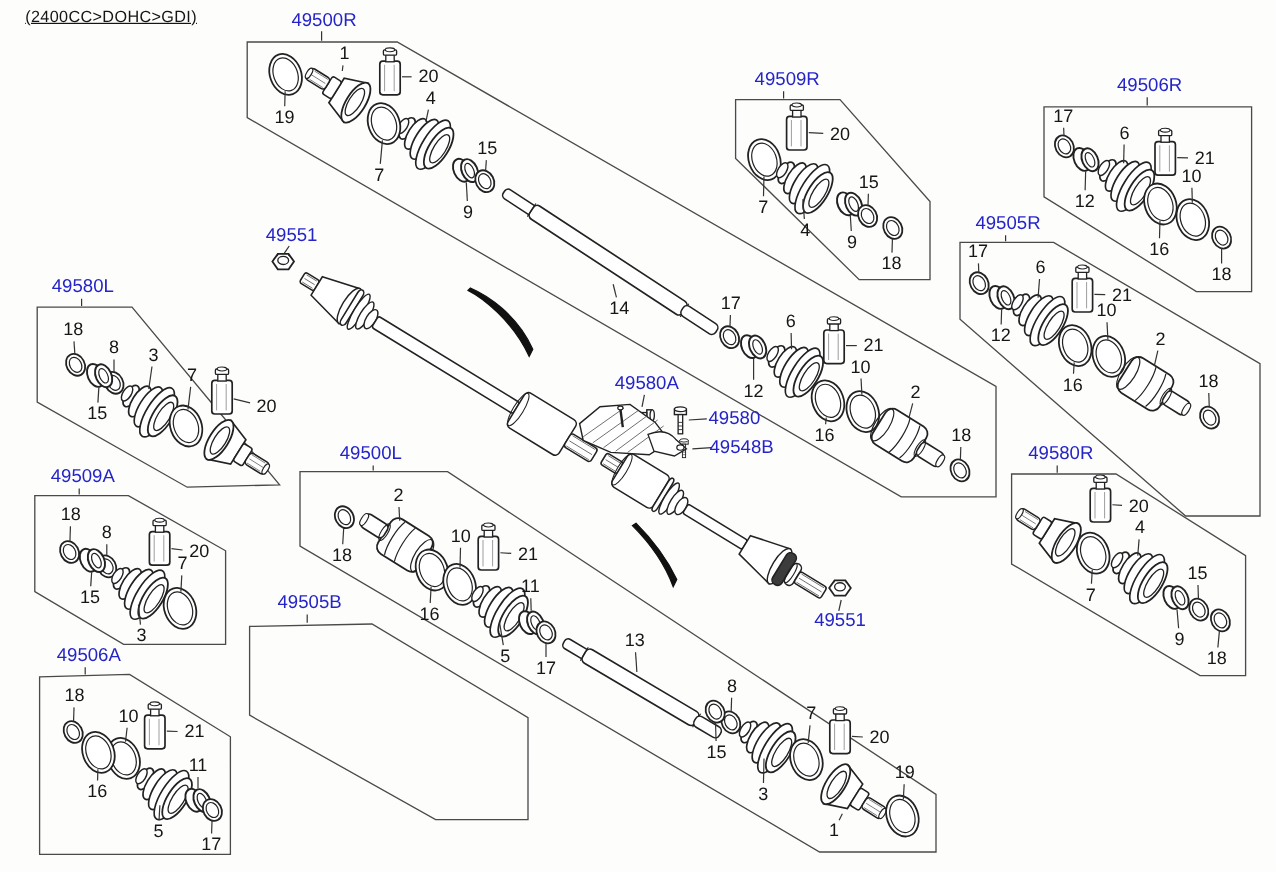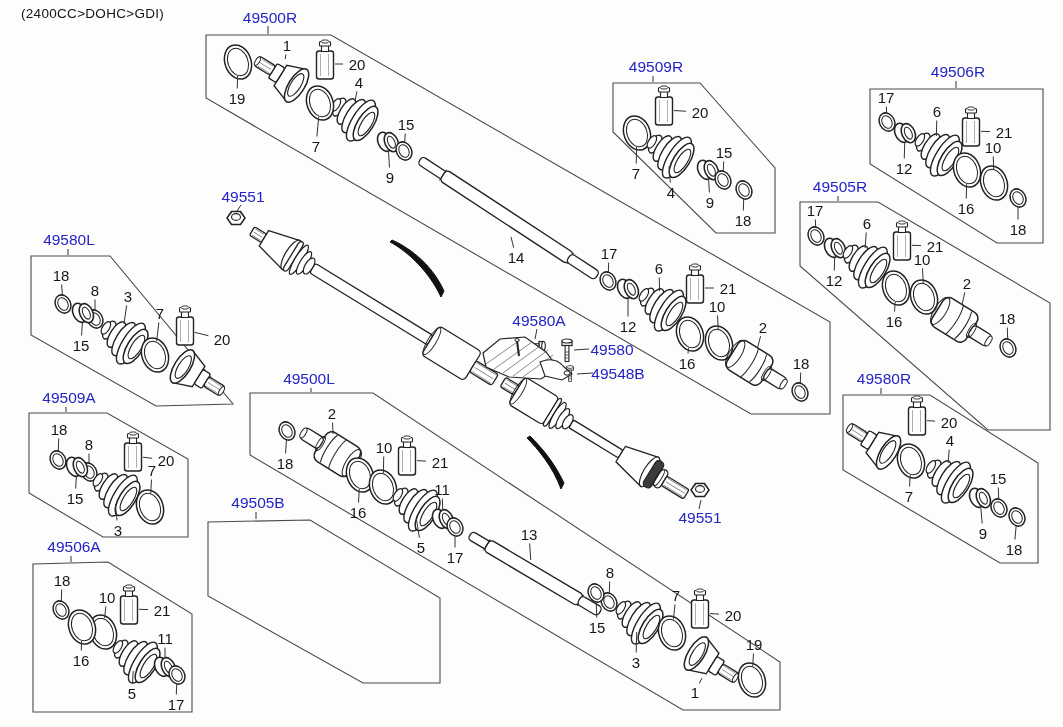--- a/index.html
+++ b/index.html
@@ -1,18 +1,18 @@
 <!DOCTYPE html>
 <html><head>
 <meta charset="utf-8">
 <style>
   html,body{margin:0;padding:0;background:#ffffff;}
   #stage{position:relative;width:1063px;height:727px;background:#fdfdfc;overflow:hidden;
          font-family:"Liberation Sans", sans-serif;}
-  #title{position:absolute;left:21px;top:6px;font-size:13.5px;color:#151515;letter-spacing:.3px;}
+  #title{position:absolute;left:21px;top:6px;font-size:13.5px;color:#151515;letter-spacing:.3px;text-decoration:underline;}
   svg{position:absolute;left:0;top:0;}
   text{font-family:"Liberation Sans", sans-serif;}
 </style>
 </head>
 <body>
 
 <div id="stage">
   <div id="title">(2400CC&gt;DOHC&gt;GDI)</div>
   <svg id="diagram" width="1063" height="727" viewBox="0 0 1063 727" xmlns="http://www.w3.org/2000/svg">
       <polygon points="206,35 331,35 830,322 830,414 751,414 206,98" fill="none" stroke="#4a4a4a" stroke-width="1.1"></polygon>

